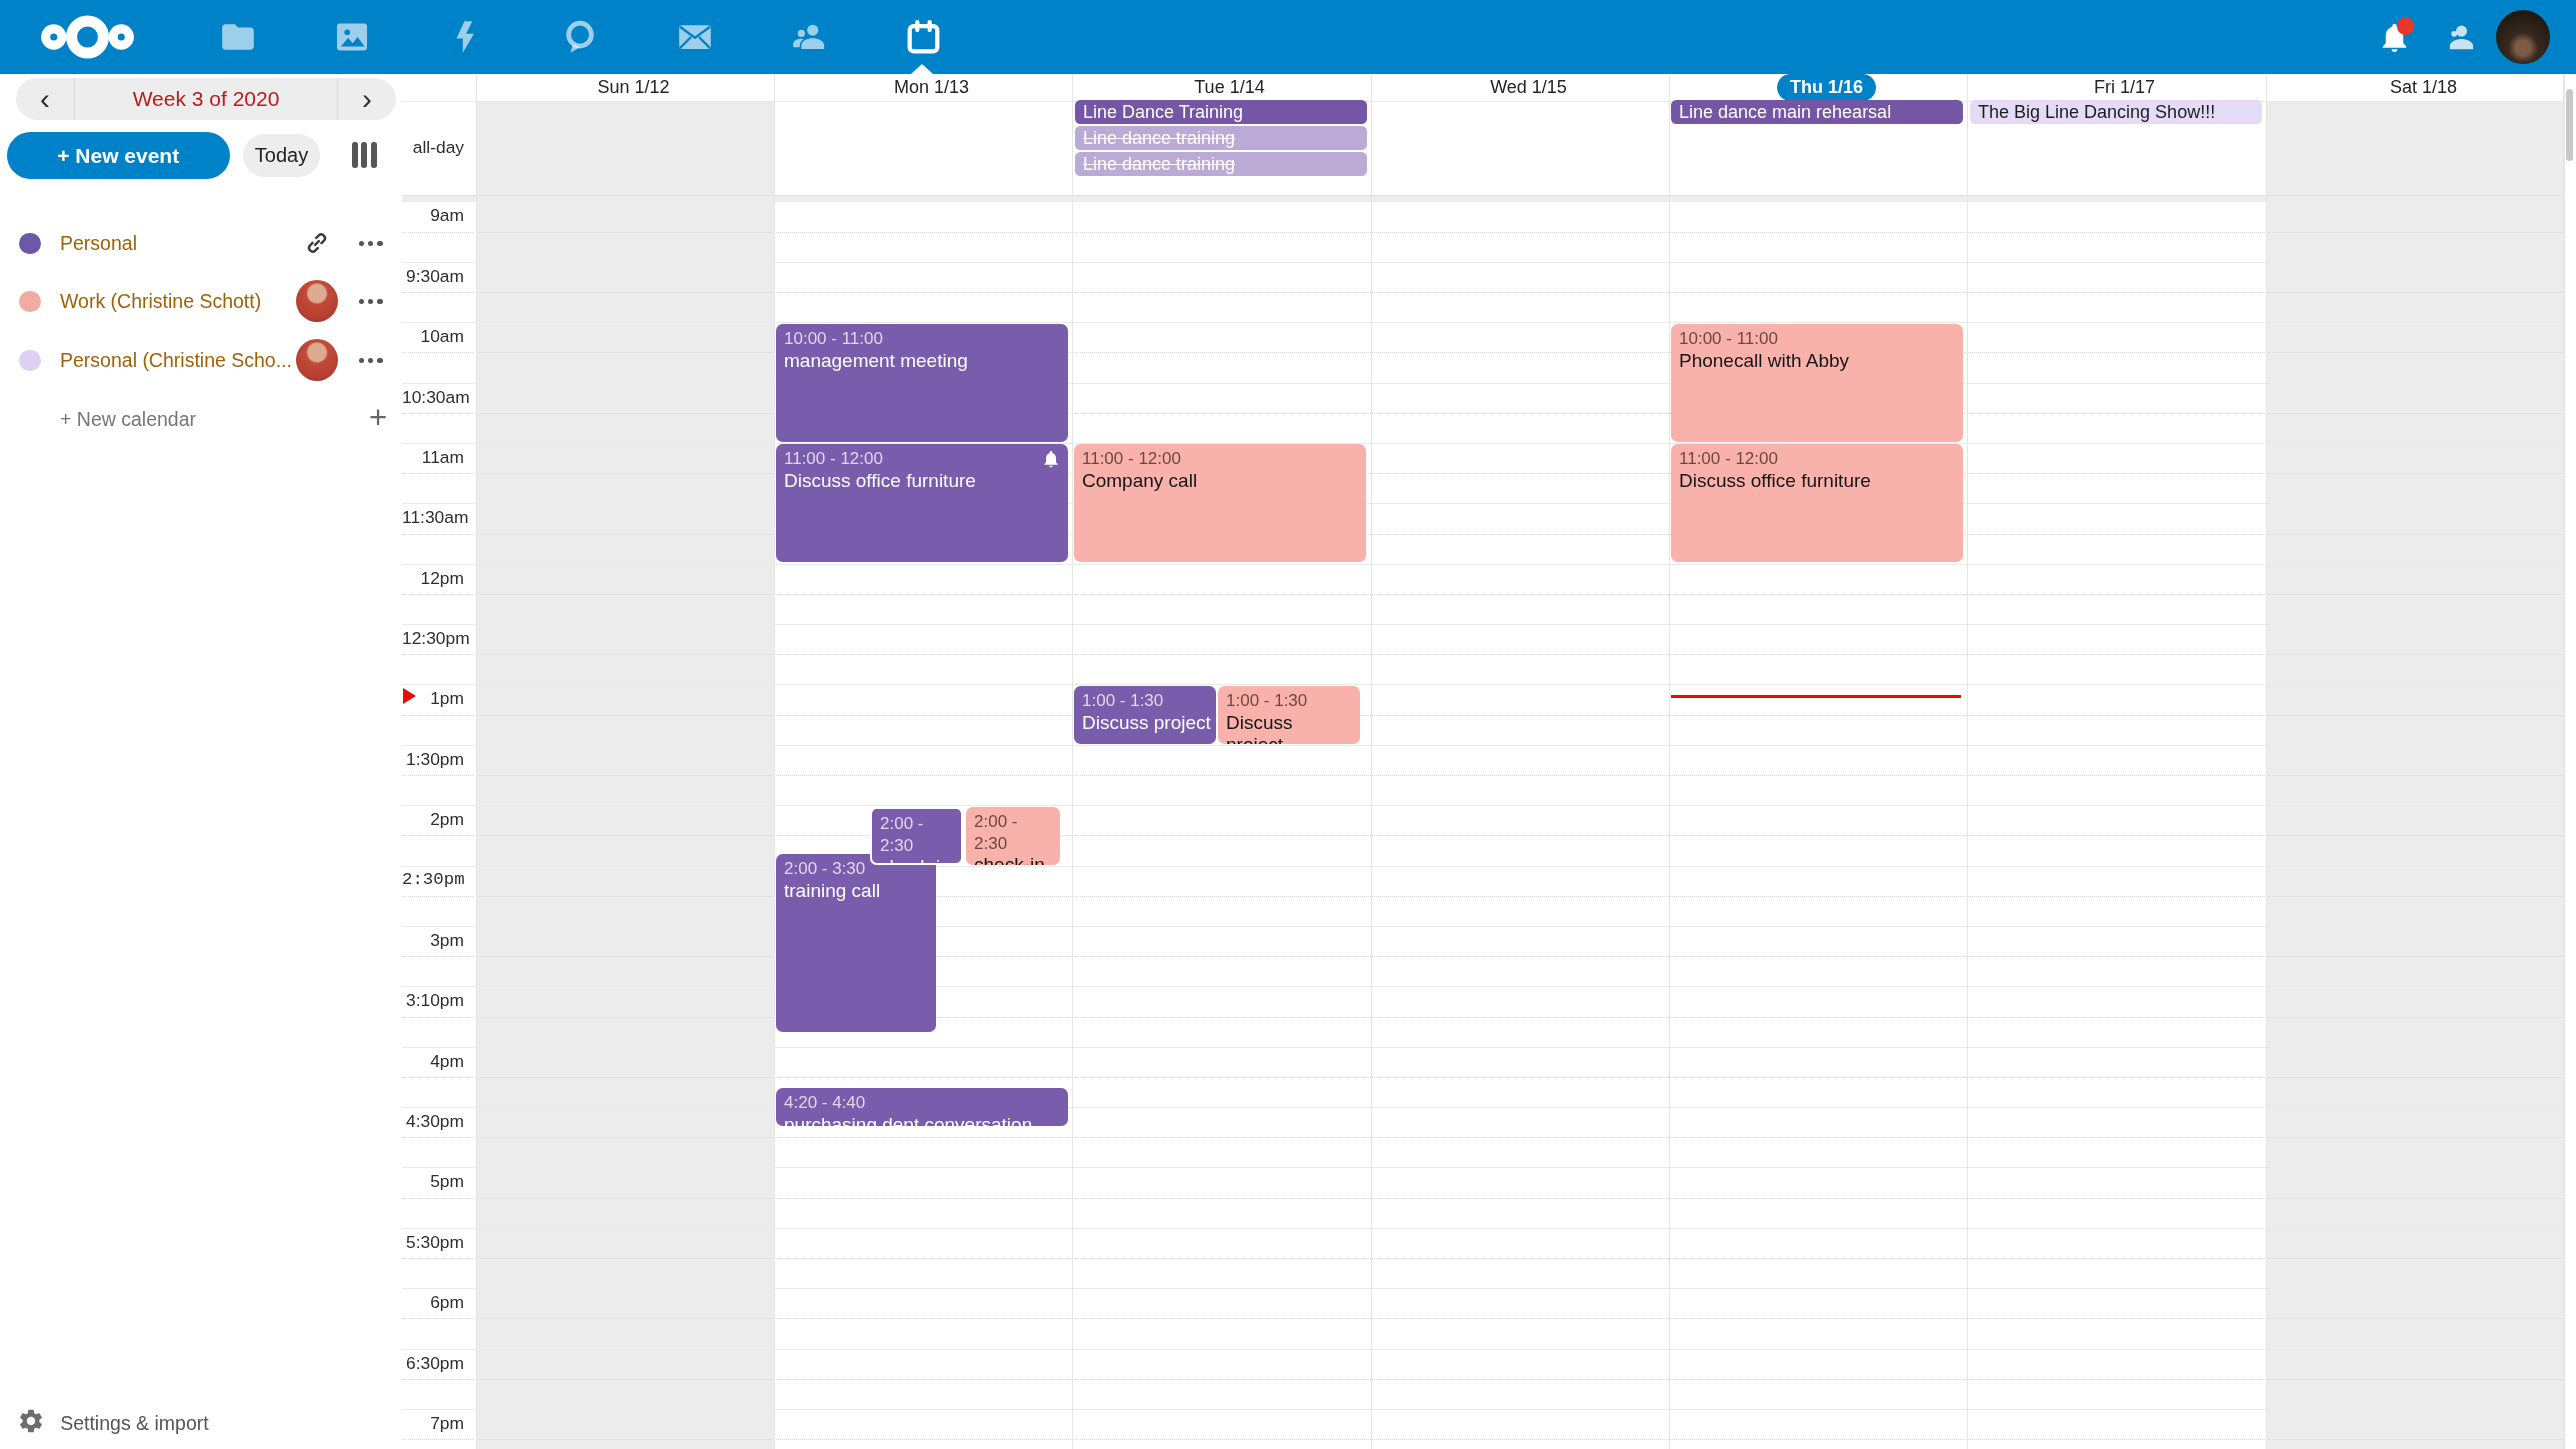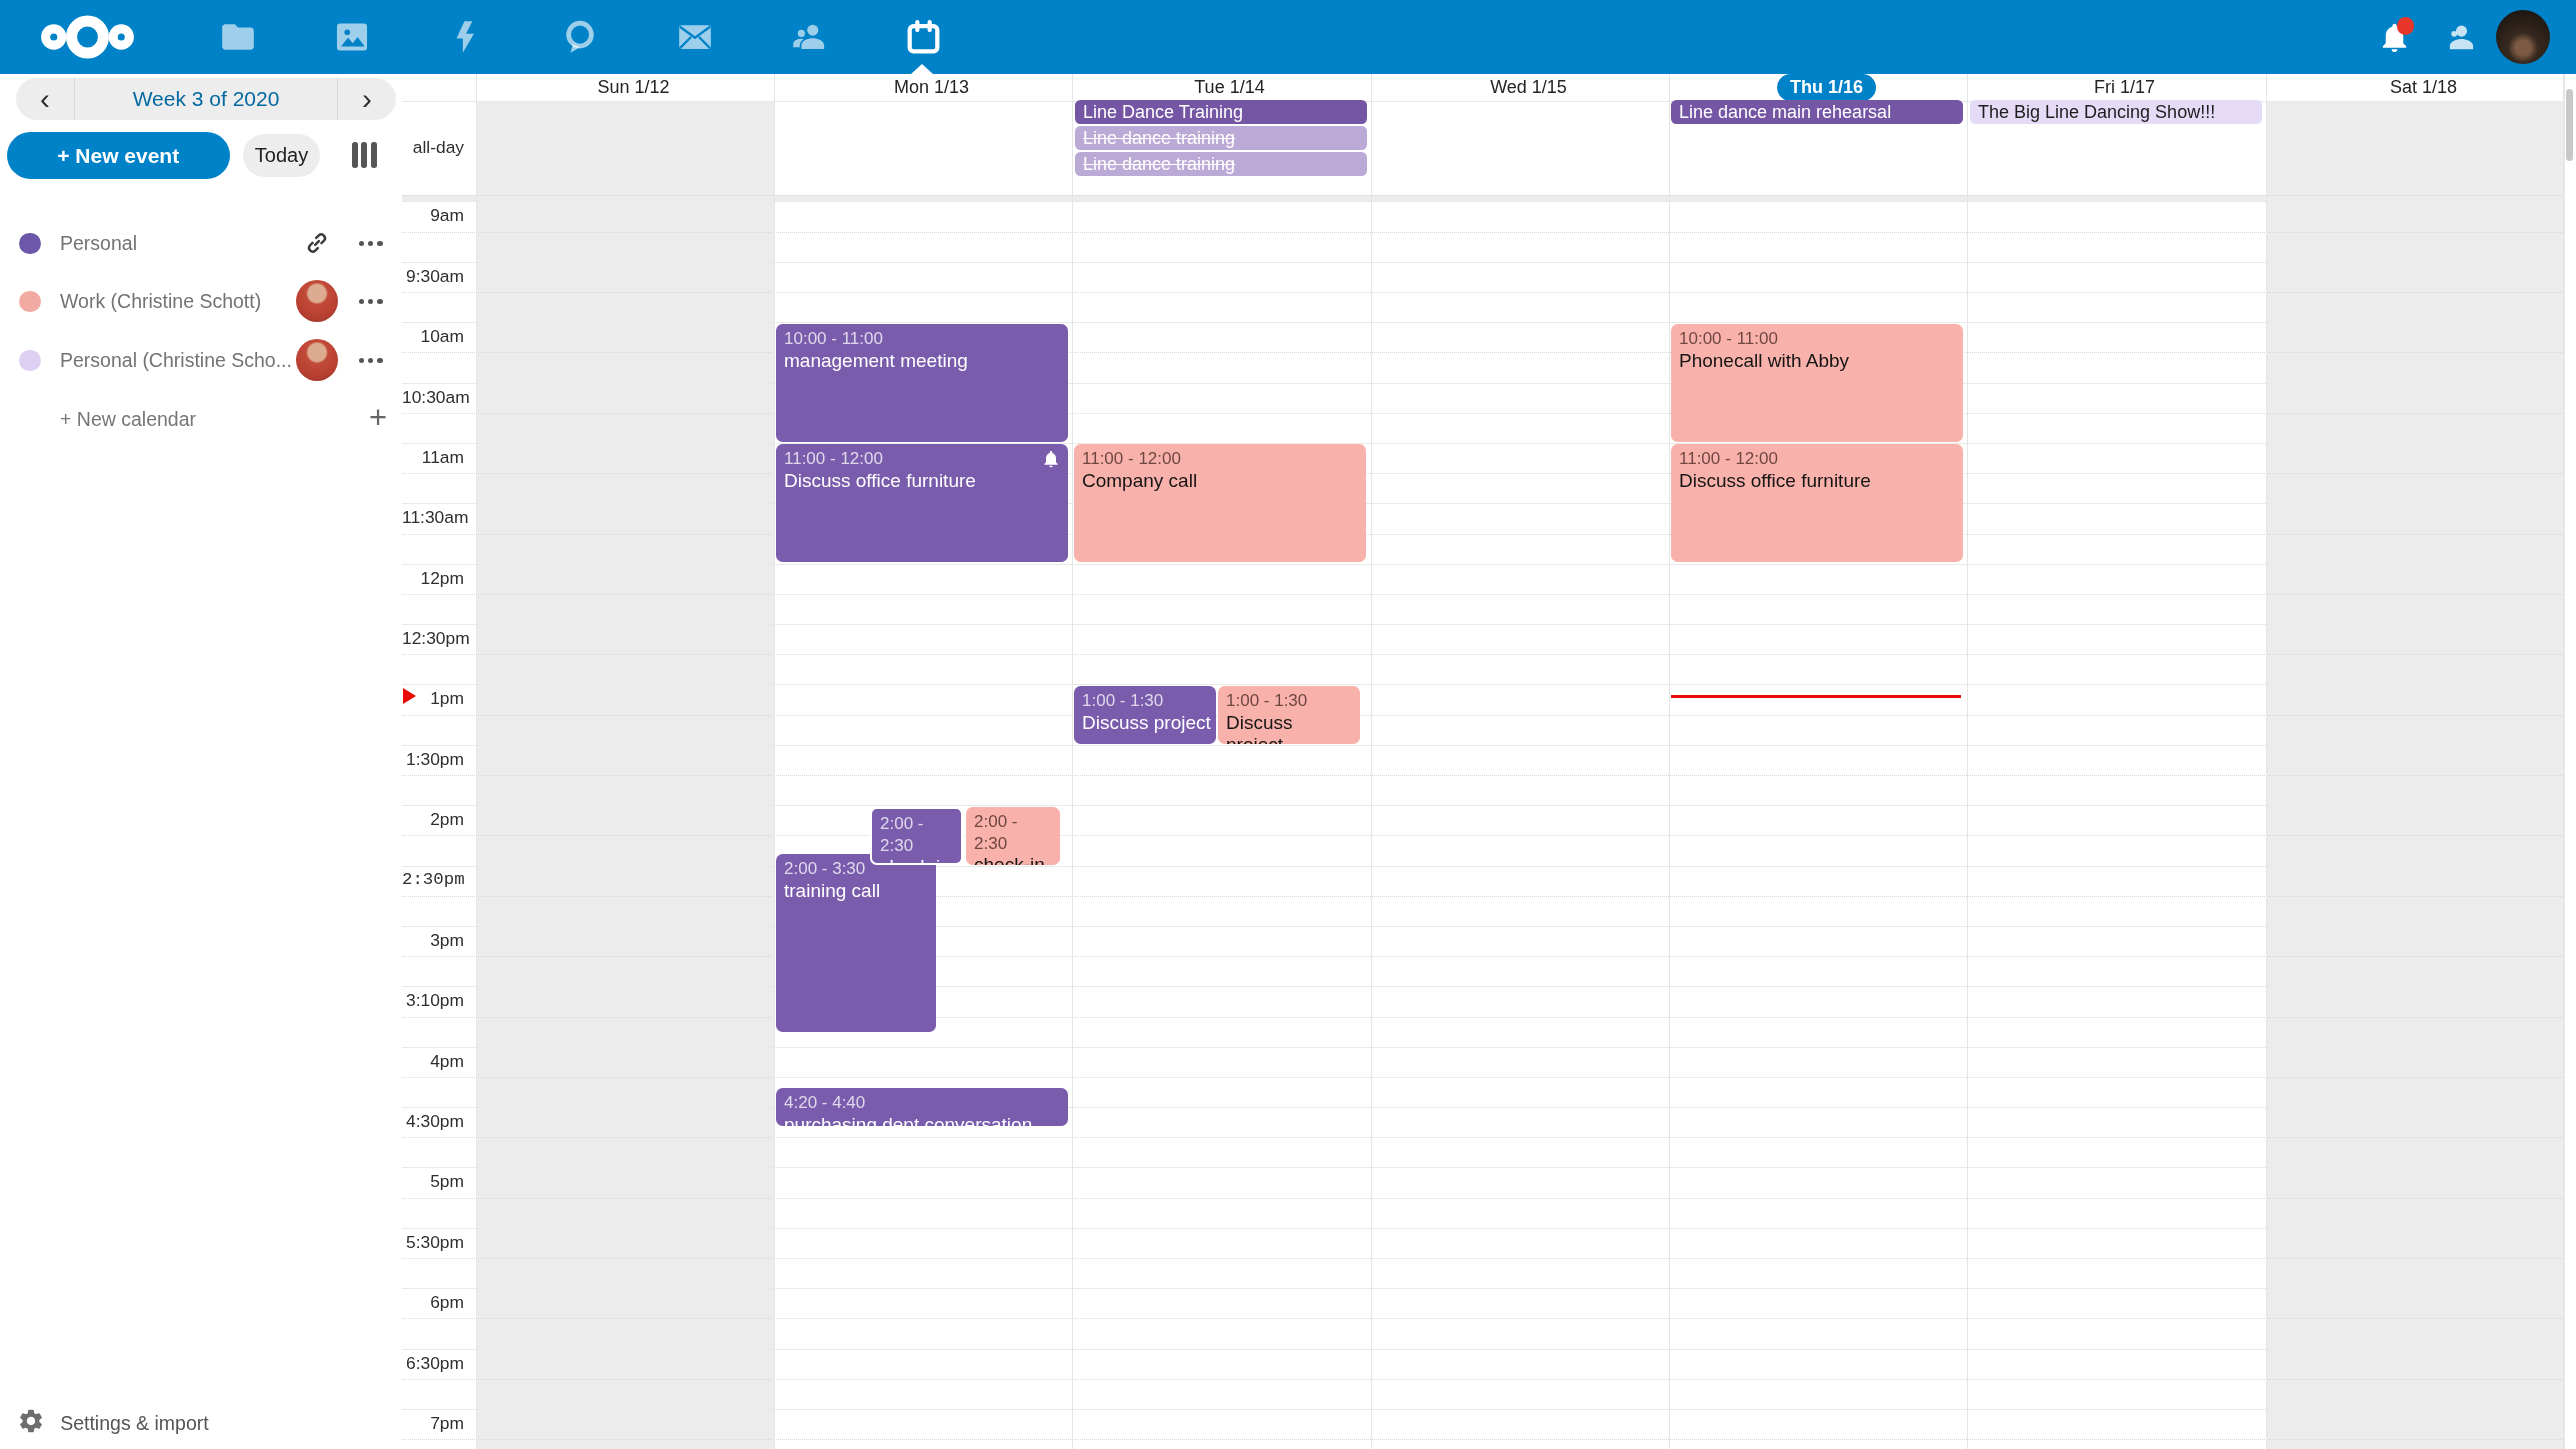--- a/index.html
+++ b/index.html
@@ -23,30 +23,30 @@
   .notch{position:absolute;bottom:0;width:0;height:0;border-left:11.4px solid transparent;border-right:11.4px solid transparent;border-bottom:10px solid #fff;}
   .badge{position:absolute;top:17.4px;right:2.7px;width:17.4px;height:17.4px;border-radius:50%;background:#e9362a;}
   .avatar-user{position:absolute;left:2496px;top:10px;width:54px;height:54px;border-radius:50%;
     background:radial-gradient(circle at 50% 70%,#7c5b44 16%,#37291f 32%,#221a14 72%,#140f0b 100%);}
 
   
   .sidebar{position:absolute;left:0;top:74px;width:402px;height:1375px;background:#fff;border-right:0.7px solid #e0e0e0;}
   .weekpill{position:absolute;left:16px;top:4px;width:380px;height:42px;background:#ededed;border-radius:21.5px;display:flex;align-items:stretch;overflow:hidden;}
   .wp-btn{width:58px;display:flex;align-items:center;justify-content:center;font-size:29.5px;color:#2e2e2e;cursor:pointer;}
   .wp-sep{width:0.7px;background:#d9d9d9;}
-  .wp-label{flex:1;display:flex;align-items:center;justify-content:center;font-size:21px;color:#0369a1;}
+  .wp-label{flex:1;display:flex;align-items:center;justify-content:center;font-size:21px;color:#b91c1c;}
   .newevent{position:absolute;left:6.7px;top:58px;width:223px;height:47px;background:var(--brand);border:none;
     color:#fff;border-radius:23.5px;font-size:21px;font-weight:bold;font-family:inherit;}
   .todaybtn{position:absolute;left:243px;top:60px;width:77px;height:43px;background:#ededed;border:none;
     color:#222;border-radius:21.5px;font-size:20px;font-family:inherit;}
   .viewtoggle{position:absolute;left:352px;top:68px;width:27px;height:25.5px;display:flex;gap:3.4px;}
   .viewtoggle i{display:block;width:6px;height:25.5px;background:#565656;border-radius:2.7px;}
   .calrow{position:absolute;left:0;width:402px;height:47px;}
   .dot{position:absolute;left:19px;top:12.7px;width:21.5px;height:21.5px;border-radius:50%;}
-  .cal-label{position:absolute;left:60px;top:12px;font-size:19.5px;color:#737373;width:231px;white-space:nowrap;overflow:hidden;}
+  .cal-label{position:absolute;left:60px;top:12px;font-size:19.5px;color:#a16207;width:231px;white-space:nowrap;overflow:hidden;}
   .slot1{position:absolute;right:63px;top:1.3px;width:44px;height:44px;display:flex;align-items:center;justify-content:center;}
   .slot2{position:absolute;right:9.4px;top:0;width:44px;height:47px;display:flex;align-items:center;justify-content:center;gap:4px;}
   .slot2 i{width:5.4px;height:5.4px;border-radius:50%;background:#555;}
   .avatar-s{width:42px;height:42px;border-radius:50%;
     background:radial-gradient(circle at 50% 32%,#dcab90 25%,#c14a38 31%,#b63f31 68%,#8e2f26 100%);}
   .newcal{position:absolute;left:0;top:322px;width:402px;height:47px;}
   .nc-label{position:absolute;left:60px;top:12px;font-size:19.5px;color:#767676;}
   .nc-plus{position:absolute;right:14.8px;top:4px;font-size:31px;color:#666;font-weight:300;}
   .settings{position:absolute;left:17.4px;top:1326px;height:47px;display:flex;align-items:center;gap:14.8px;font-size:19.5px;color:#555;}
 

